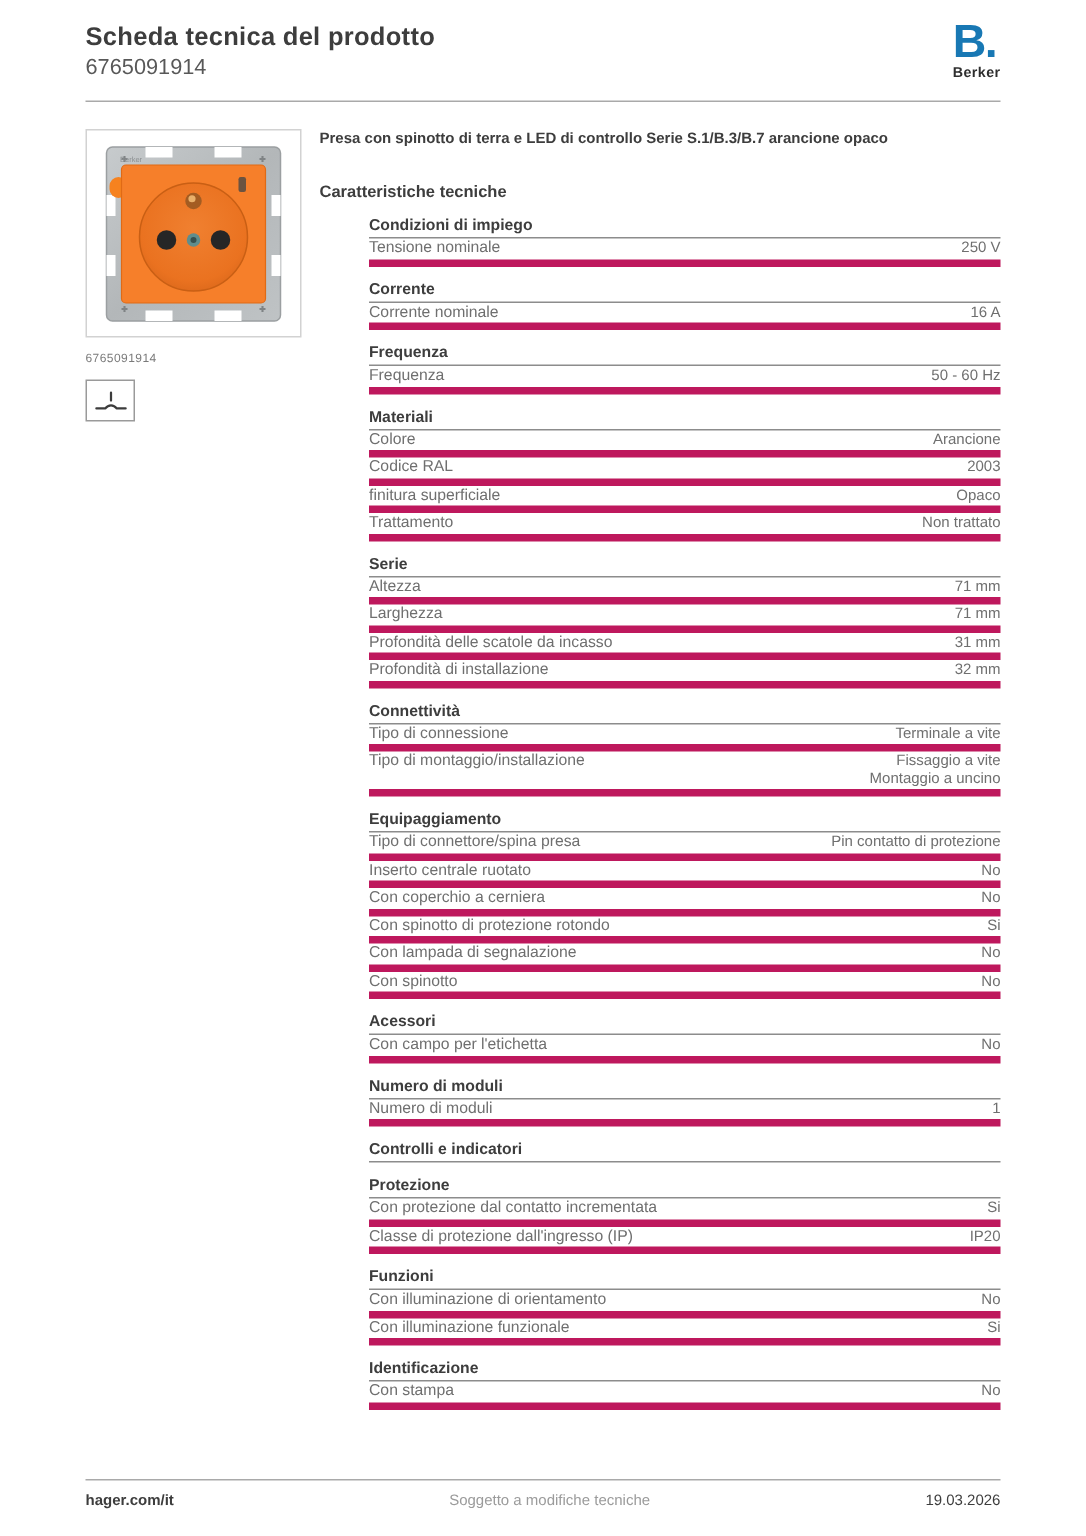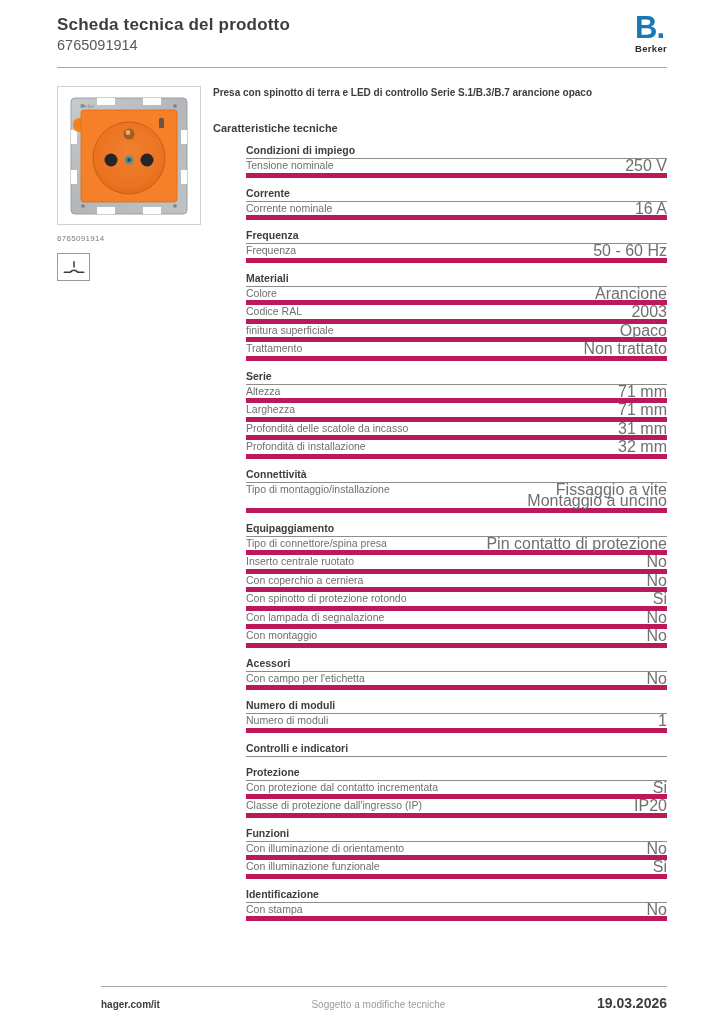--- a/index.html
+++ b/index.html
@@ -35,30 +35,30 @@
   .product-title { font-size:10px; font-weight:bold; color:#3d3d3d; line-height:13px; }
   .tech-heading { font-size:11px; font-weight:bold; color:#3d3d3d; margin-top:23px; line-height:13px; }
 
   
   .spec-section { margin-top:9px;margin-left:33px; }
   .section-title { font-size:10.5px; font-weight:bold; color:#3d3d3d;
     line-height:12px; padding-bottom:2px; border-bottom:1px solid #8c8c8c; }
   .spec-row { display:flex; justify-content:space-between; align-items:flex-start;
     padding:1px 0; border-bottom:5px solid #be185d; }
   .row-label { font-size:10.5px; color:#6f6f6f; line-height:11.5px; }
-  .row-value { font-size:16px; color:#6f6f6f; line-height:11.5px; text-align:right;
+  .row-value { font-size:10px; color:#6f6f6f; line-height:11.5px; text-align:right;
     white-space:pre-line; flex-shrink:0; padding-left:12px; }
 
   
   .doc-footer { position:absolute; left:57px; right:57px; top:986px;
     border-top:1px solid #a9a9a9; padding-top:8px;
-    display:flex; justify-content:space-between; align-items:baseline;margin-left:44px; }
+    display:flex; justify-content:space-between; align-items:baseline; }
   .footer-left  { font-size:10px; font-weight:bold; color:#3d3d3d; }
   .footer-center{ font-size:10px; color:#9b9b9b; }
-  .footer-right { font-size:14px; font-weight:bold; color:#3d3d3d; }
+  .footer-right { font-size:10px; font-weight:normal; color:#3d3d3d; }
 </style>
 </head>
 <body>
 
 <div class="page">
 
   <header class="doc-header">
     <div>
       <div class="doc-title">Scheda tecnica del prodotto</div>
       <div class="doc-number">6765091914</div>
@@ -214,20 +214,24 @@
     <span class="row-label">Profondità di installazione</span>
     <span class="row-value">32 mm</span>
   </div>
 </div>
   </section>
 
 
   <section class="spec-section">
     <h3 class="section-title">Connettività</h3>
     <div class="rows">
+  <div class="spec-row">
+    <span class="row-label">Tipo di connessione</span>
+    <span class="row-value">Terminale a vite</span>
+  </div>
 
   <div class="spec-row">
     <span class="row-label">Tipo di montaggio/installazione</span>
     <span class="row-value">Fissaggio a vite
 Montaggio a uncino</span>
   </div>
 </div>
   </section>
 
   <section class="spec-section">
@@ -252,21 +256,21 @@
     <span class="row-label">Con spinotto di protezione rotondo</span>
     <span class="row-value">Si</span>
   </div>
 
   <div class="spec-row">
     <span class="row-label">Con lampada di segnalazione</span>
     <span class="row-value">No</span>
   </div>
 
   <div class="spec-row">
-    <span class="row-label">Con montaggio</span>
+    <span class="row-label">Con spinotto</span>
     <span class="row-value">No</span>
   </div>
 </div>
   </section>
 
   <section class="spec-section">
     <h3 class="section-title">Acessori</h3>
     <div class="rows">
   <div class="spec-row">
     <span class="row-label">Con campo per l'etichetta</span>

